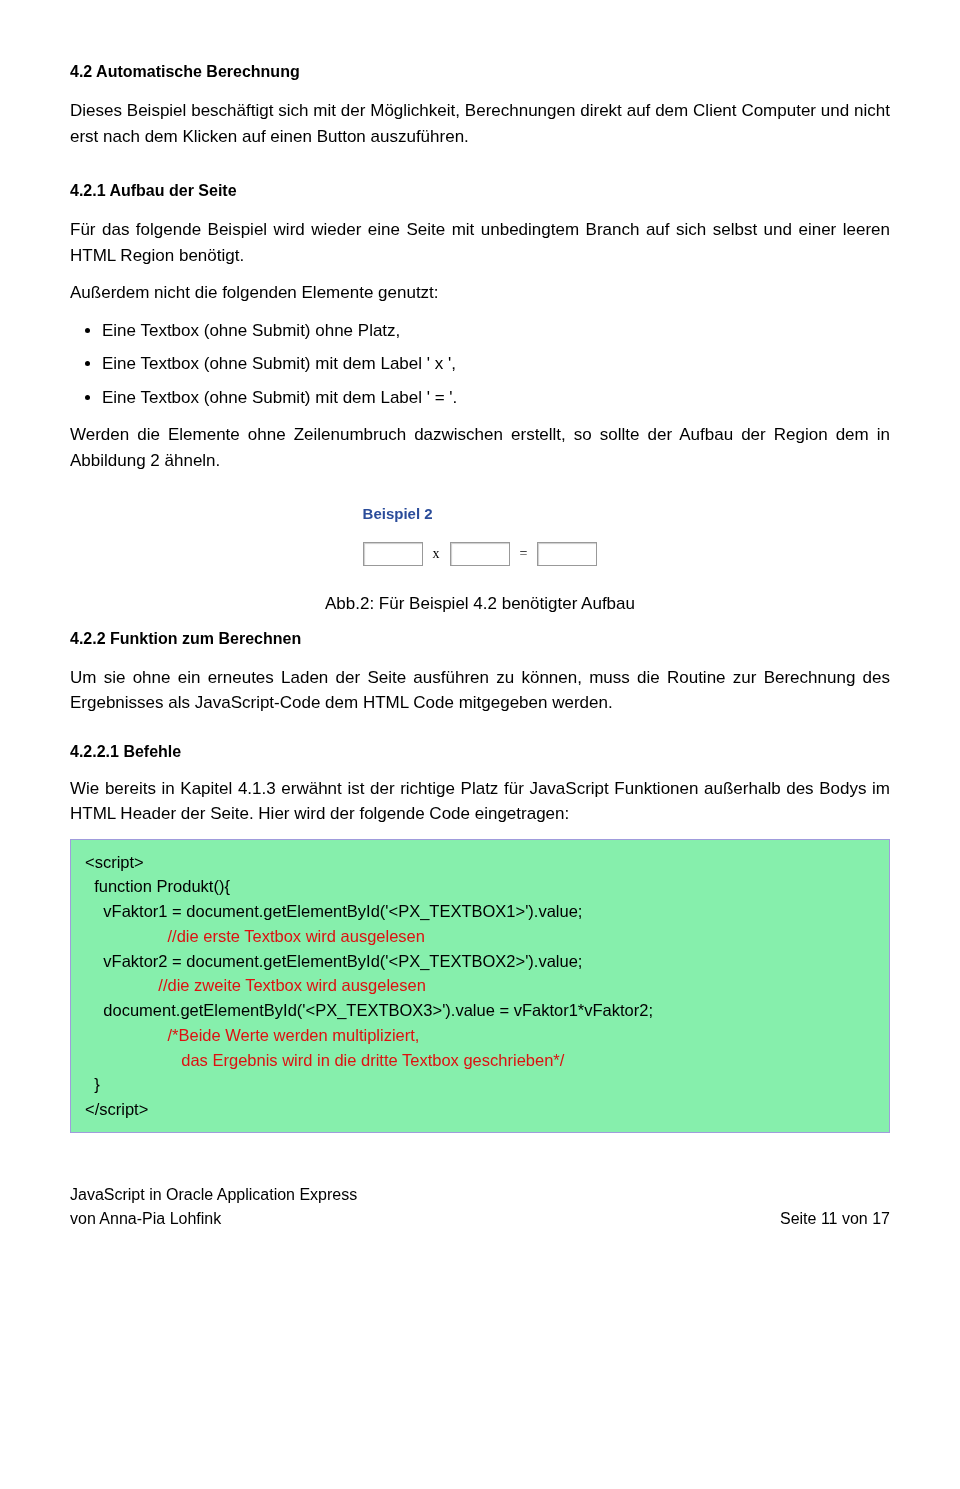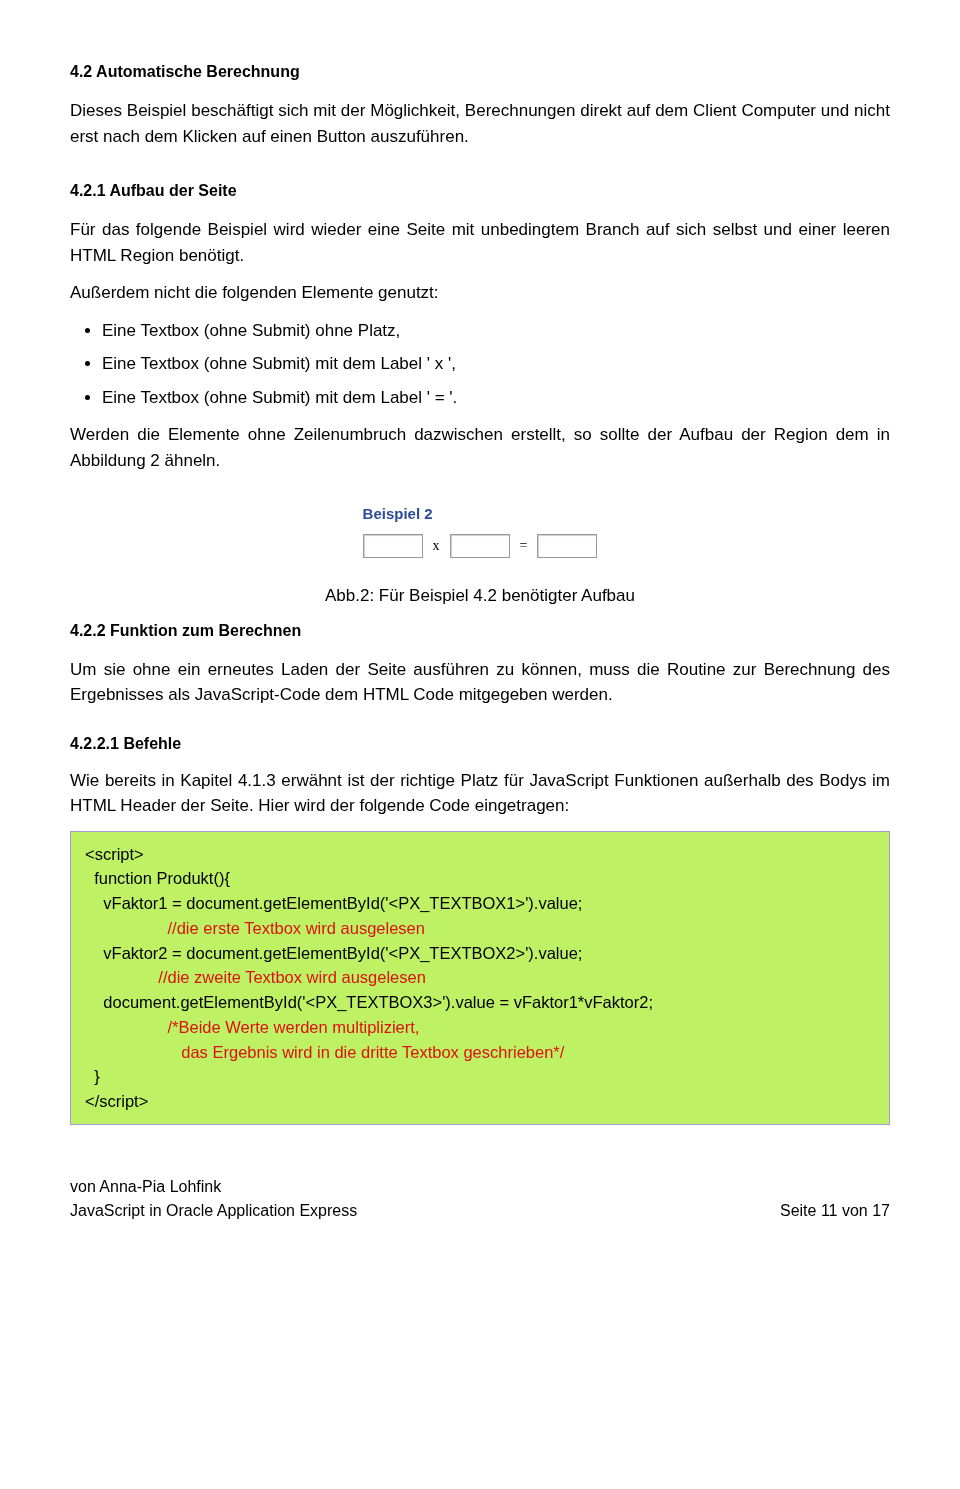--- a/index.html
+++ b/index.html
@@ -42,21 +42,21 @@
   }
   .beispiel2 {
     display: inline-block;
     text-align: left;
   }
   .beispiel2-title {
     font-family: Verdana, Arial, sans-serif;
     font-size: 15px;
     font-weight: bold;
     color: #2a4c9a;
-    margin-bottom: 8px;
+    margin-bottom: 16px;
   }
   .beispiel2-row {
     display: flex;
     align-items: center;
     gap: 10px;
   }
   .fakebox {
     width: 58px;
     height: 22px;
     border: 1px solid #999;
@@ -65,21 +65,21 @@
   }
   .op {
     font-family: serif;
     font-size: 14px;
   }
   .caption {
     text-align: center;
     margin: 18px 0 10px 0;
   }
   .codebox {
-    background: #bef264;
+    background: #86efac;
     border: 1px solid #a09cdc;
     padding: 10px 14px;
     font-family: Arial, Helvetica, sans-serif;
     font-size: 16.5px;
     line-height: 1.5;
     white-space: pre;
     color: #000;
     margin-top: 6px;
   }
   .codebox .comment { color: #d11; }
@@ -136,17 +136,17 @@
 <span>    vFaktor2 = document.getElementById('&lt;PX_TEXTBOX2&gt;').value;</span>
 <span class="comment">                //die zweite Textbox wird ausgelesen</span>
 <span>    document.getElementById('&lt;PX_TEXTBOX3&gt;').value = vFaktor1*vFaktor2;</span>
 <span class="comment">                  /*Beide Werte werden multipliziert,</span>
 <span class="comment">                     das Ergebnis wird in die dritte Textbox geschrieben*/</span>
 <span>  }</span>
 <span>&lt;/script&gt;</span></div>
 
 <div class="footer">
   <div>
+    <div>JavaScript in Oracle Application Express</div>
     <div>von Anna-Pia Lohfink</div>
-    <div>JavaScript in Oracle Application Express</div>
   </div>
   <div style="align-self:flex-end">Seite 11 von 17</div>
 </div>
 
 </body></html>

